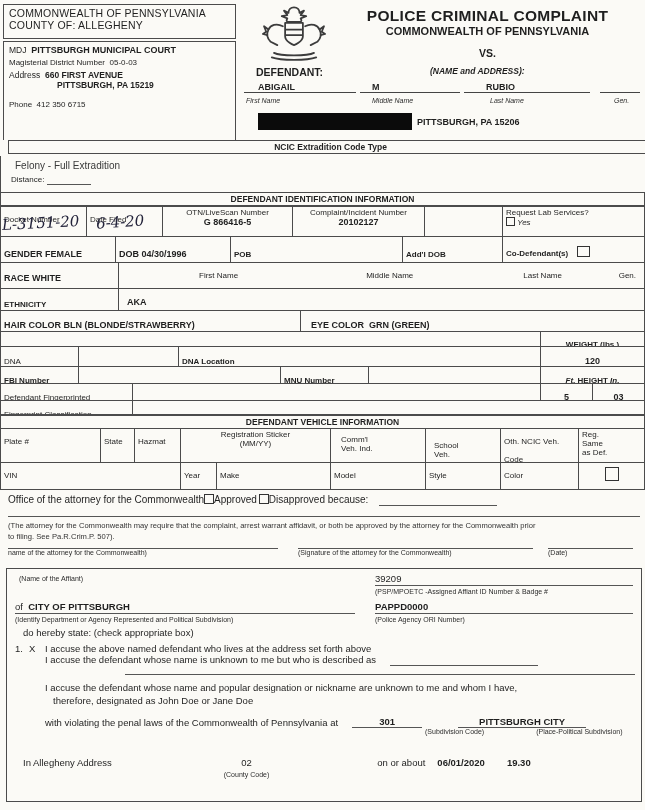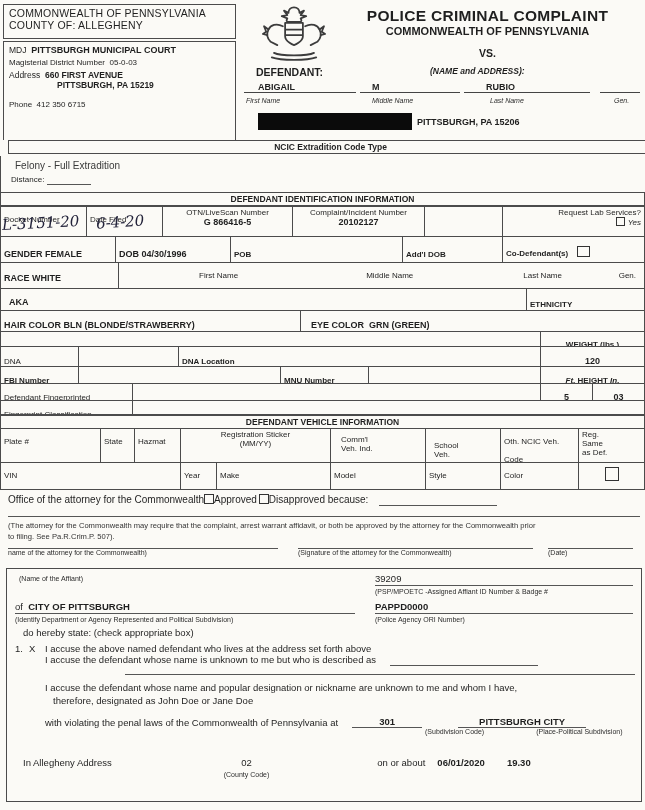--- a/index.html
+++ b/index.html
@@ -110,21 +110,21 @@
       <div class="cell" style="width:76px"><span class="lb">Date Filed</span></div>
       <div class="cell" style="width:130px;text-align:center">
         <div class="lb">OTN/LiveScan Number</div>
         <div class="vl">G 866416-5</div>
       </div>
       <div class="cell" style="width:132px;text-align:center">
         <div class="lb">Complaint/Incident Number</div>
         <div class="vl">20102127</div>
       </div>
       <div class="cell" style="width:78px"></div>
-      <div class="cell" style="flex:1;text-align:right">
+      <div class="cell" style="flex:1;text-align:left">
         <div class="lb">Request Lab Services?</div>
         <div style="font-size:8px"><span class="chk"></span>
           <span style="font-style:italic">Yes</span></div>
       </div>
 
       <div class="abs hand" style="left:2px;top:8px;transform:rotate(-3deg)">L-3151-20</div>
       <div class="abs hand" style="left:96px;top:7px;transform:rotate(-4deg)">6-4-20</div>
     </div>
 
     <div class="row" style="height:26px">
@@ -140,22 +140,22 @@
       <div class="cell" style="width:118px;padding-top:4px"><span class="vl"><span>RACE</span>&nbsp;<span>WHITE</span></span></div>
       <div class="cell" style="flex:1;display:flex;align-items:center;padding:0 8px">
         <span class="lb" style="margin-left:72px">First Name</span>
         <span class="lb" style="margin-left:128px">Middle Name</span>
         <span class="lb" style="margin-left:110px">Last Name</span>
         <span class="lb" style="margin-left:auto">Gen.</span>
       </div>
     </div>
 
     <div class="row" style="height:22px">
+      <div class="cell" style="width:118px;padding-top:4px"><span class="lb" style="font-weight:bold">ETHNICITY</span></div>
       <div class="cell" style="flex:1;padding-top:2px;padding-left:8px"><span class="vl">AKA</span></div>
-      <div class="cell" style="width:118px;padding-top:4px"><span class="lb" style="font-weight:bold">ETHNICITY</span></div>
     </div>
 
     <div class="row" style="height:21px">
       <div class="cell" style="width:300px;padding-top:3px"><span class="vl"><span>HAIR COLOR</span>&nbsp;<span>BLN (BLONDE/STRAWBERRY)</span></span></div>
       <div class="cell" style="flex:1;padding-top:3px;padding-left:10px"><span class="vl"><span>EYE COLOR</span>&nbsp;&nbsp;<span>GRN (GREEN)</span></span></div>
     </div>
 
     <div class="row" style="height:15px">
       <div class="cell" style="width:540px"></div>
       <div class="cell" style="flex:1;text-align:center"><span class="lb" style="font-weight:bold">WEIGHT (lbs.)</span></div>

